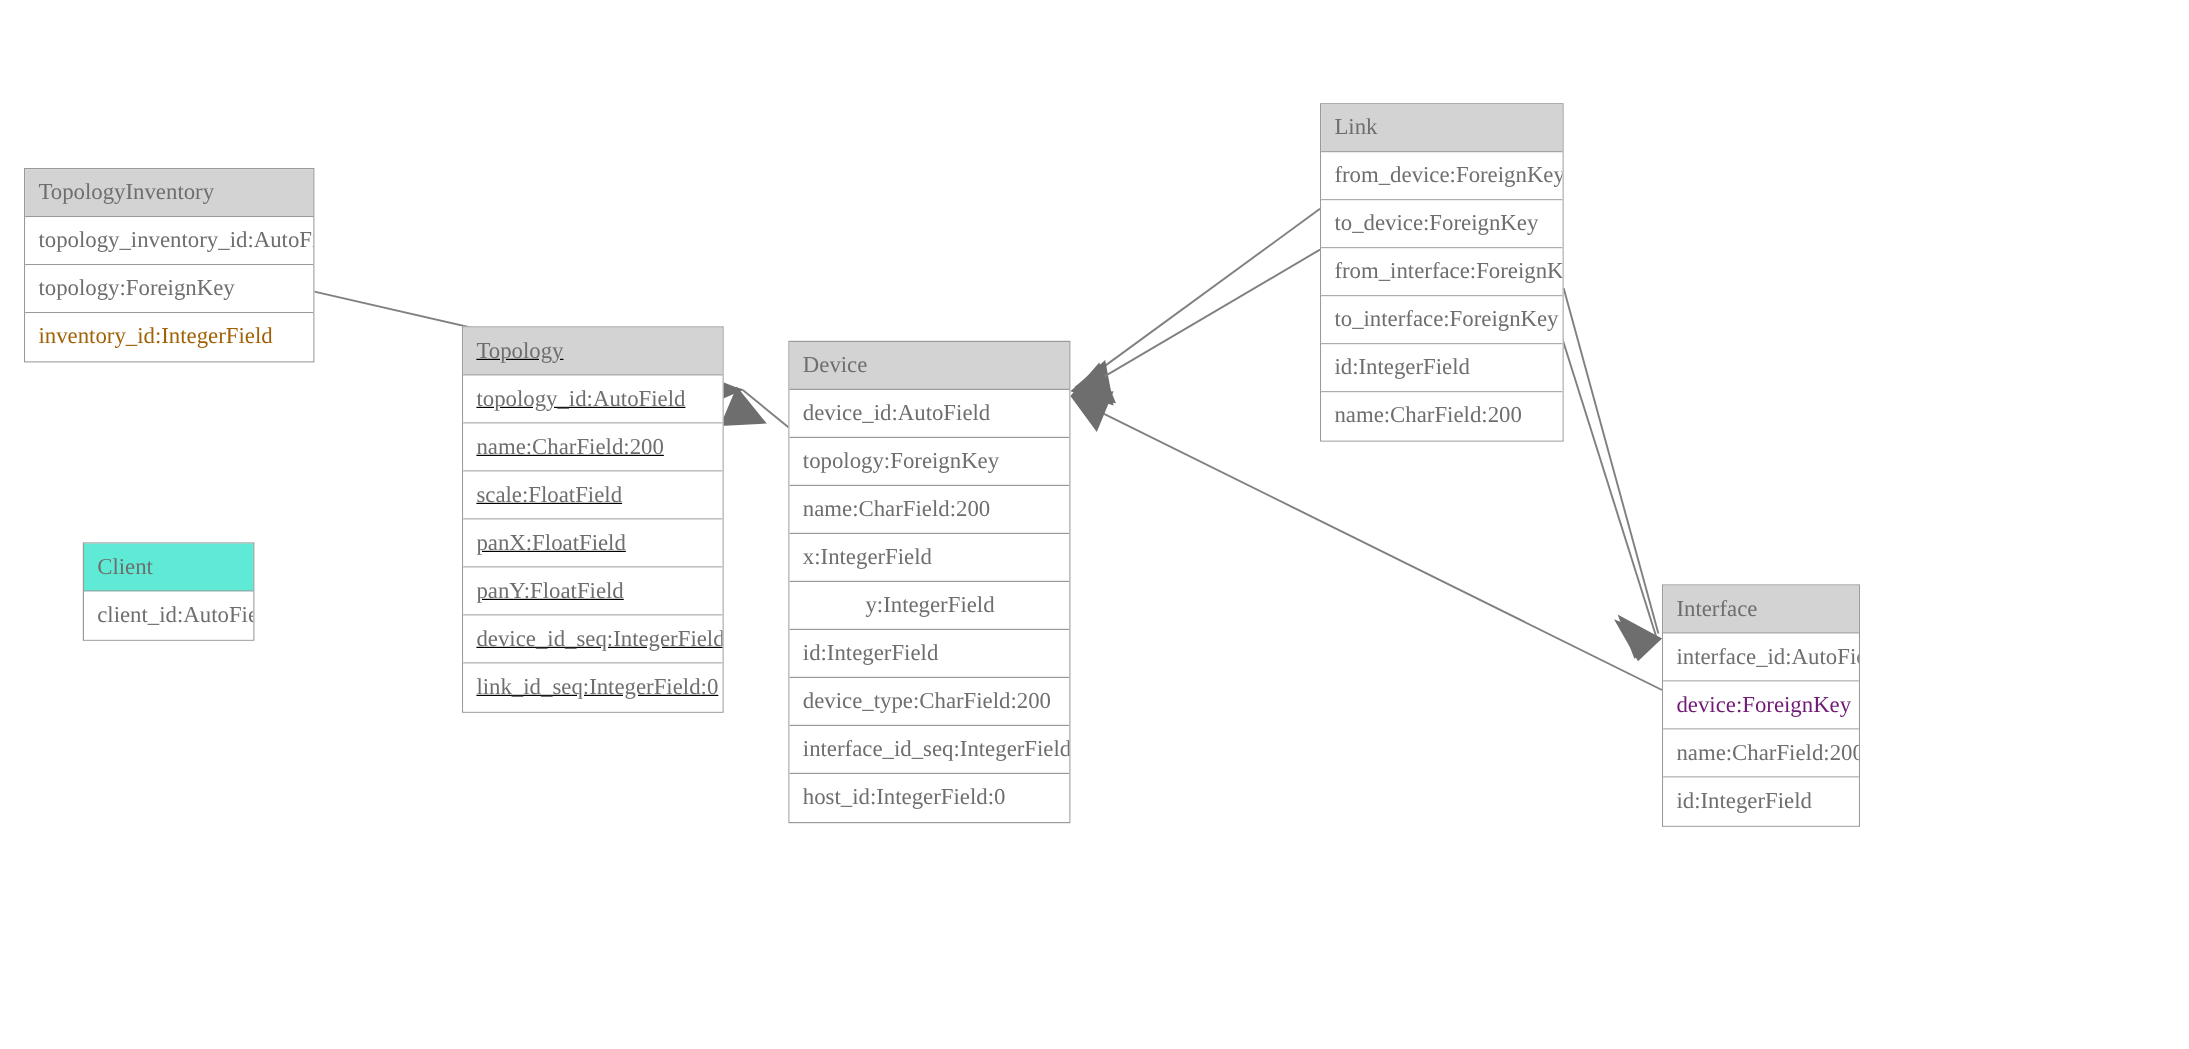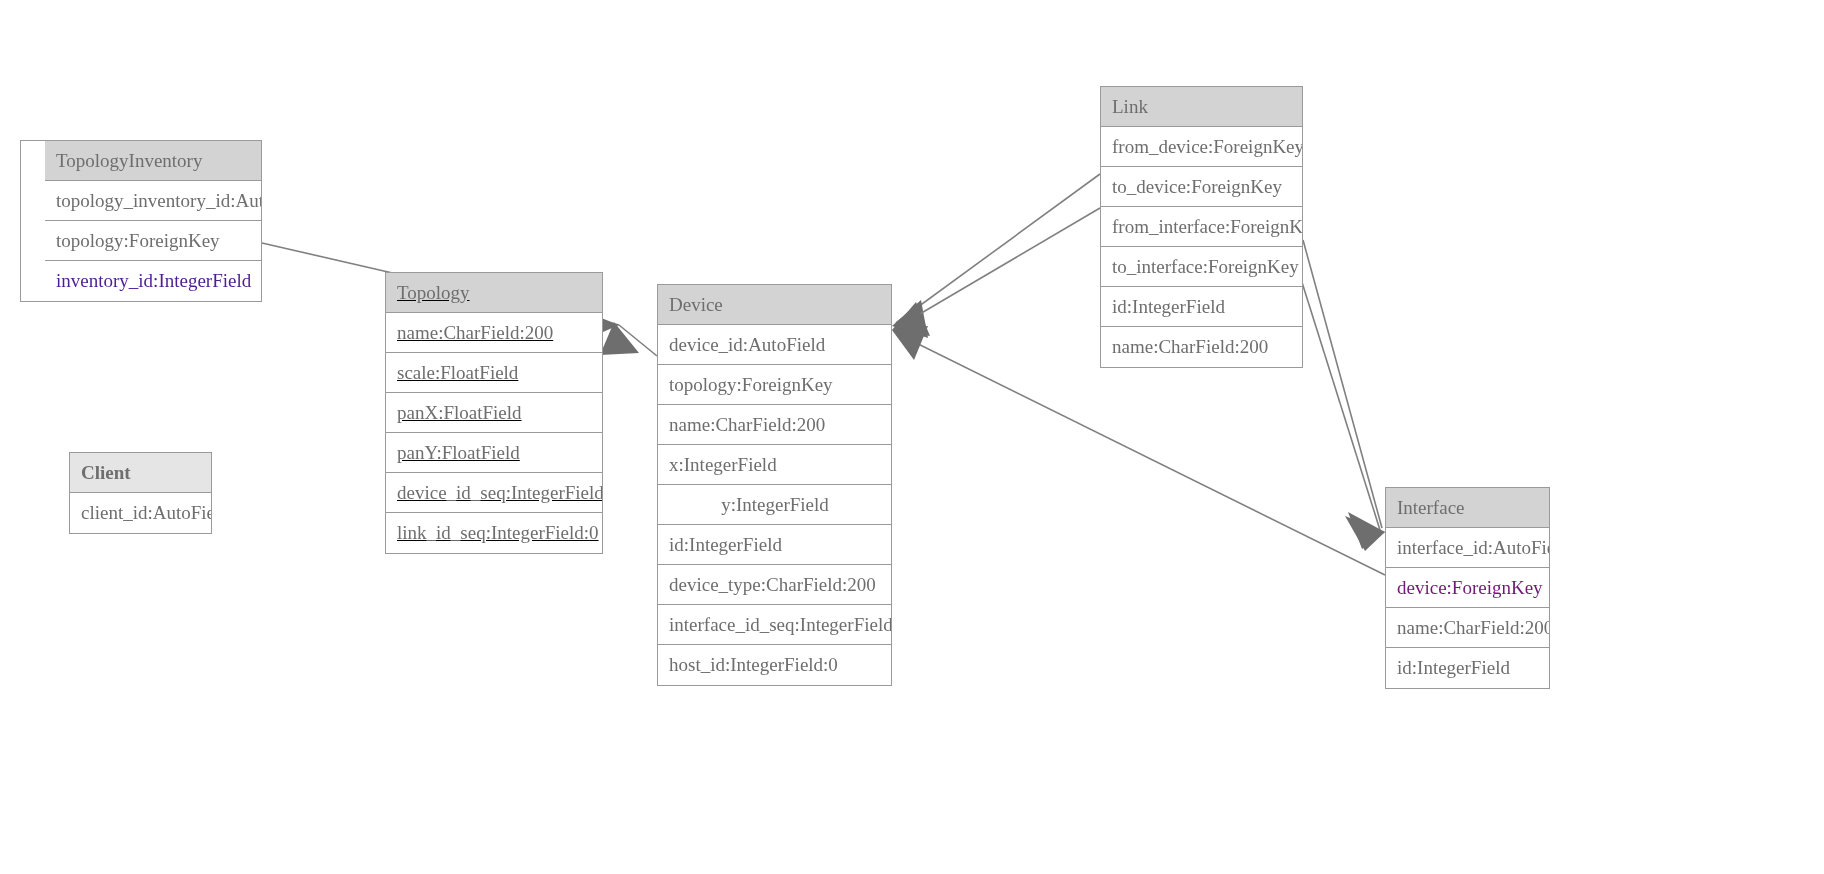--- a/index.html
+++ b/index.html
@@ -92,32 +92,33 @@
         <path d="M1303,240 L1382,528" stroke="#808080" stroke-width="1.6" fill="none"></path>
         <path d="M1385,532 L1345,516 L1365,551 Z" fill="#6e6e6e" stroke="none"></path>
       </g>
       <g>
         <path d="M1300,276 L1380,530" stroke="#808080" stroke-width="1.6" fill="none"></path>
         <path d="M1385,532 L1348,512 L1362,549 Z" fill="#6e6e6e" stroke="none"></path>
       </g>
     </svg>
 
   <div id="entities">
-      <div class="entity" style="left: 20px; top: 140px; width: 242px; border-color: rgb(154, 154, 154); padding-left: 24px;">
+      <div class="entity" style="left: 20px; top: 140px; width: 242px; border-color: rgb(154, 154, 154);">
         <div class="entity-header" style="background: rgb(211, 211, 211); color: rgb(110, 110, 110); border-bottom-color: rgb(154, 154, 154);">TopologyInventory</div>
         <div class="entity-row" style="color: rgb(110, 110, 110); border-bottom-color: rgb(154, 154, 154); background: rgb(255, 255, 255);">topology_inventory_id:AutoField</div>
         <div class="entity-row" style="color: rgb(110, 110, 110); border-bottom-color: rgb(154, 154, 154); background: rgb(255, 255, 255);">topology:ForeignKey</div>
-        <div class="entity-row last" style="color: #4c1d95; border-bottom-color: rgb(154, 154, 154); background: rgb(255, 255, 255);">inventory_id:IntegerField</div>
+        <div class="entity-row last" style="color: #a16207; border-bottom-color: rgb(154, 154, 154); background: rgb(255, 255, 255);">inventory_id:IntegerField</div>
       </div>
       <div class="entity" style="left: 69px; top: 452px; width: 143px; border-color: rgb(154, 154, 154);">
-        <div class="entity-header" style="background: #e5e5e5; color: rgb(110, 110, 110); border-bottom-color: rgb(154, 154, 154); font-weight: bold;">Client</div>
+        <div class="entity-header" style="background: #5eead4; color: rgb(110, 110, 110); border-bottom-color: rgb(154, 154, 154);">Client</div>
         <div class="entity-row last" style="color: rgb(110, 110, 110); border-bottom-color: rgb(154, 154, 154); background: rgb(255, 255, 255);">client_id:AutoField</div>
       </div>
       <div class="entity" style="left: 385px; top: 272px; width: 218px; border-color: rgb(154, 154, 154); text-decoration: underline;">
         <div class="entity-header" style="background: rgb(211, 211, 211); color: rgb(110, 110, 110); border-bottom-color: rgb(154, 154, 154);">Topology</div>
+        <div class="entity-row" style="color: rgb(110, 110, 110); border-bottom-color: rgb(154, 154, 154); background: rgb(255, 255, 255);">topology_id:AutoField</div>
         <div class="entity-row" style="color: rgb(110, 110, 110); border-bottom-color: rgb(154, 154, 154); background: rgb(255, 255, 255);">name:CharField:200</div>
         <div class="entity-row" style="color: rgb(110, 110, 110); border-bottom-color: rgb(154, 154, 154); background: rgb(255, 255, 255);">scale:FloatField</div>
         <div class="entity-row" style="color: rgb(110, 110, 110); border-bottom-color: rgb(154, 154, 154); background: rgb(255, 255, 255);">panX:FloatField</div>
         <div class="entity-row" style="color: rgb(110, 110, 110); border-bottom-color: rgb(154, 154, 154); background: rgb(255, 255, 255);">panY:FloatField</div>
         <div class="entity-row" style="color: rgb(110, 110, 110); border-bottom-color: rgb(154, 154, 154); background: rgb(255, 255, 255);">device_id_seq:IntegerField:0</div>
         <div class="entity-row last" style="color: rgb(110, 110, 110); border-bottom-color: rgb(154, 154, 154); background: rgb(255, 255, 255);">link_id_seq:IntegerField:0</div>
       </div>
       <div class="entity" style="left: 657px; top: 284px; width: 235px; border-color: rgb(154, 154, 154);">
         <div class="entity-header" style="background: rgb(211, 211, 211); color: rgb(110, 110, 110); border-bottom-color: rgb(154, 154, 154);">Device</div>
         <div class="entity-row" style="color: rgb(110, 110, 110); border-bottom-color: rgb(154, 154, 154); background: rgb(255, 255, 255);">device_id:AutoField</div>

